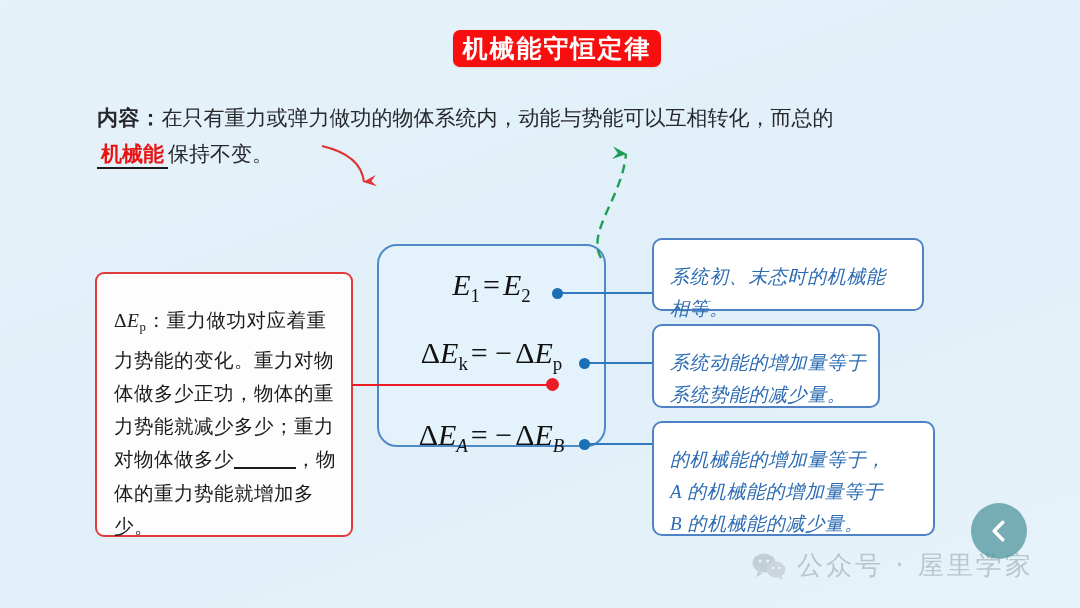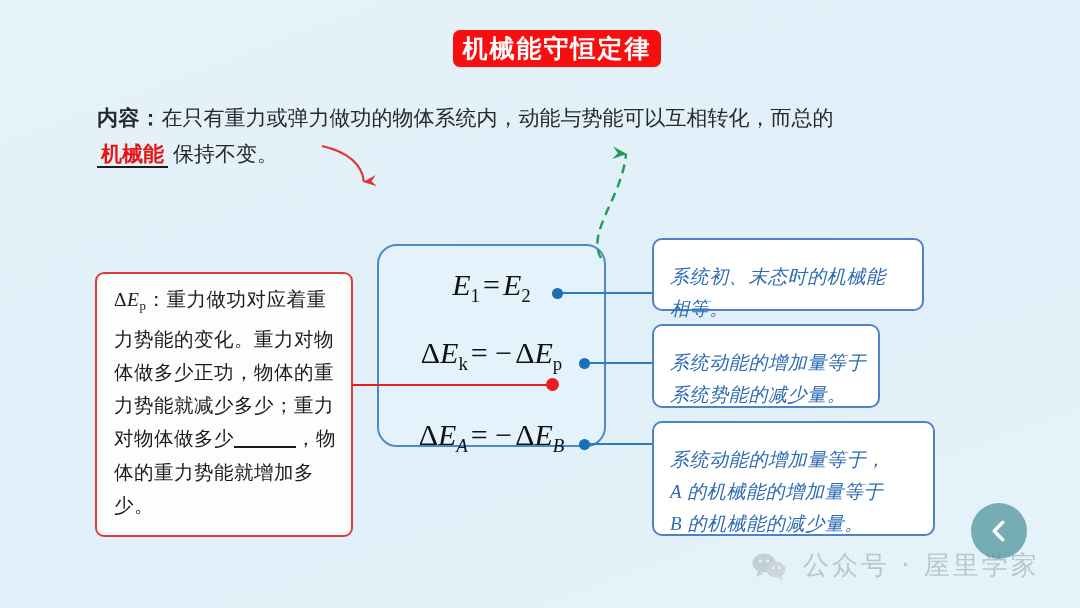--- a/index.html
+++ b/index.html
@@ -54,32 +54,31 @@
     position: absolute;
     left: 97px;
     top: 100px;
     width: 820px;
   }
   .content-line {
     font-size: 21px;
     line-height: 36px;
     color: #26282b;
     white-space: nowrap;
-    font-family: Liberation Sans, sans-serif;
+    font-family: Liberation Serif, serif;
   }
   .content-label {
     font-weight: 700;
     letter-spacing: 0.5px;
   }
   .highlight-red {
     color: #e81313;
     font-weight: 700;
     border-bottom: 2px solid #1c1c1c;
     padding: 0 4px 1px 4px;
-    margin-right: 5px;
   }
 
   
   #teal-note {
     position: absolute;
     left: 97px;
     top: 189px;
     width: 520px;
   }
   .teal-line {
@@ -103,20 +102,21 @@
     border: 2px solid #e23b3b;
     border-radius: 9px;
     padding: 9px 13px 6px 17px;
   }
   #left-box .body {
     font-size: 19.5px;
     line-height: 33.2px;
     color: #1b1b1b;
     font-family: "Liberation Serif", serif;
     letter-spacing: 0.5px;
+    margin-top: 21px;
   }
   .var { font-style: italic; }
   .sub { font-size: 0.66em; vertical-align: -0.28em; font-style: normal; }
   .blank-line {
     display: inline-block;
     width: 62px;
     border-bottom: 2px solid #1b1b1b;
     vertical-align: -3px;
   }
 
@@ -215,21 +215,21 @@
     pointer-events: none;
   }
 
   
   #watermark {
     position: absolute;
     left: 752px;
     top: 548px;
     display: flex;
     align-items: center;
-    gap: 17px;
+    gap: 11px;
     text-align: right;
   }
   #watermark .wm-text {
     color: #b8c6cf;
     font-size: 26px;
     letter-spacing: 3px;
     font-family: "DejaVu Sans", sans-serif;
     white-space: nowrap;
   }
   #wechat-icon { width: 34px; height: 28px; display: block; }
@@ -299,21 +299,21 @@
     <div class="rb-text">系统初、末态时的机械能</div>
     <div class="rb-text">相等。</div>
   </div>
 
   <div class="right-box" id="right-box-2">
     <div class="rb-text">系统动能的增加量等于</div>
     <div class="rb-text">系统势能的减少量。</div>
   </div>
 
   <div class="right-box" id="right-box-3">
-    <div class="rb-text">系统动能的增加量等于，</div>
+    <div class="rb-text">的机械能的增加量等于，</div>
     <div class="rb-text">A 的机械能的增加量等于</div>
     <div class="rb-text">B 的机械能的减少量。</div>
   </div>
 
   <svg id="arrow-layer" viewBox="0 0 1080 608">
     <defs>
       <marker id="red-head" markerWidth="7" markerHeight="7" refX="3" refY="5.6" orient="auto" markerUnits="strokeWidth">
         <path d="M0.4,0 L3,6 L5.6,0 L3,2.2 Z" fill="#e03434"></path>
       </marker>
       <marker id="green-head" markerWidth="7" markerHeight="7" refX="3" refY="5.6" orient="auto" markerUnits="strokeWidth">

